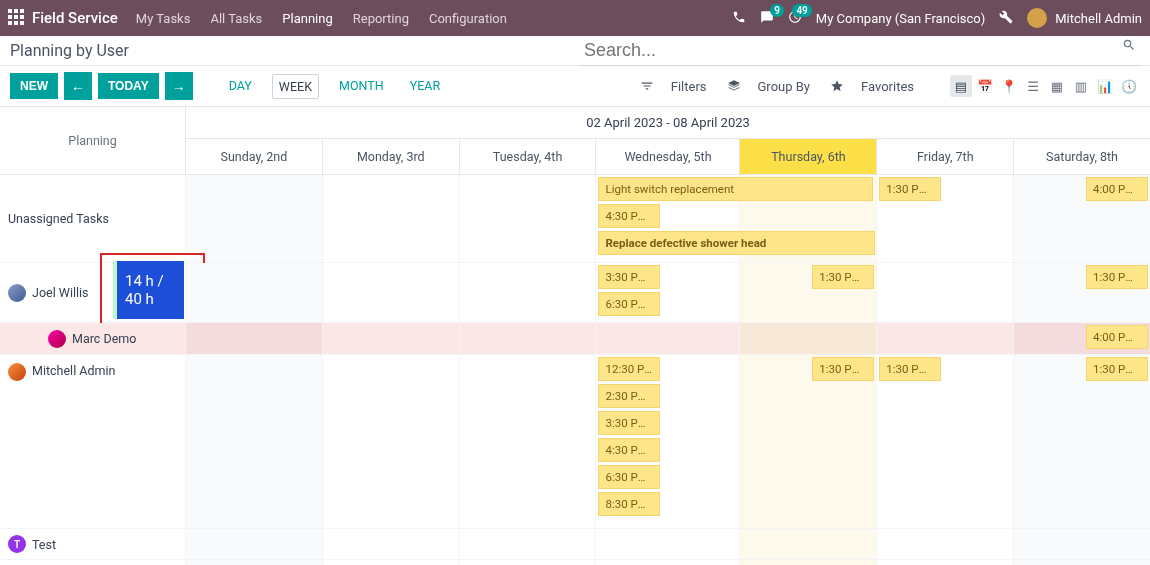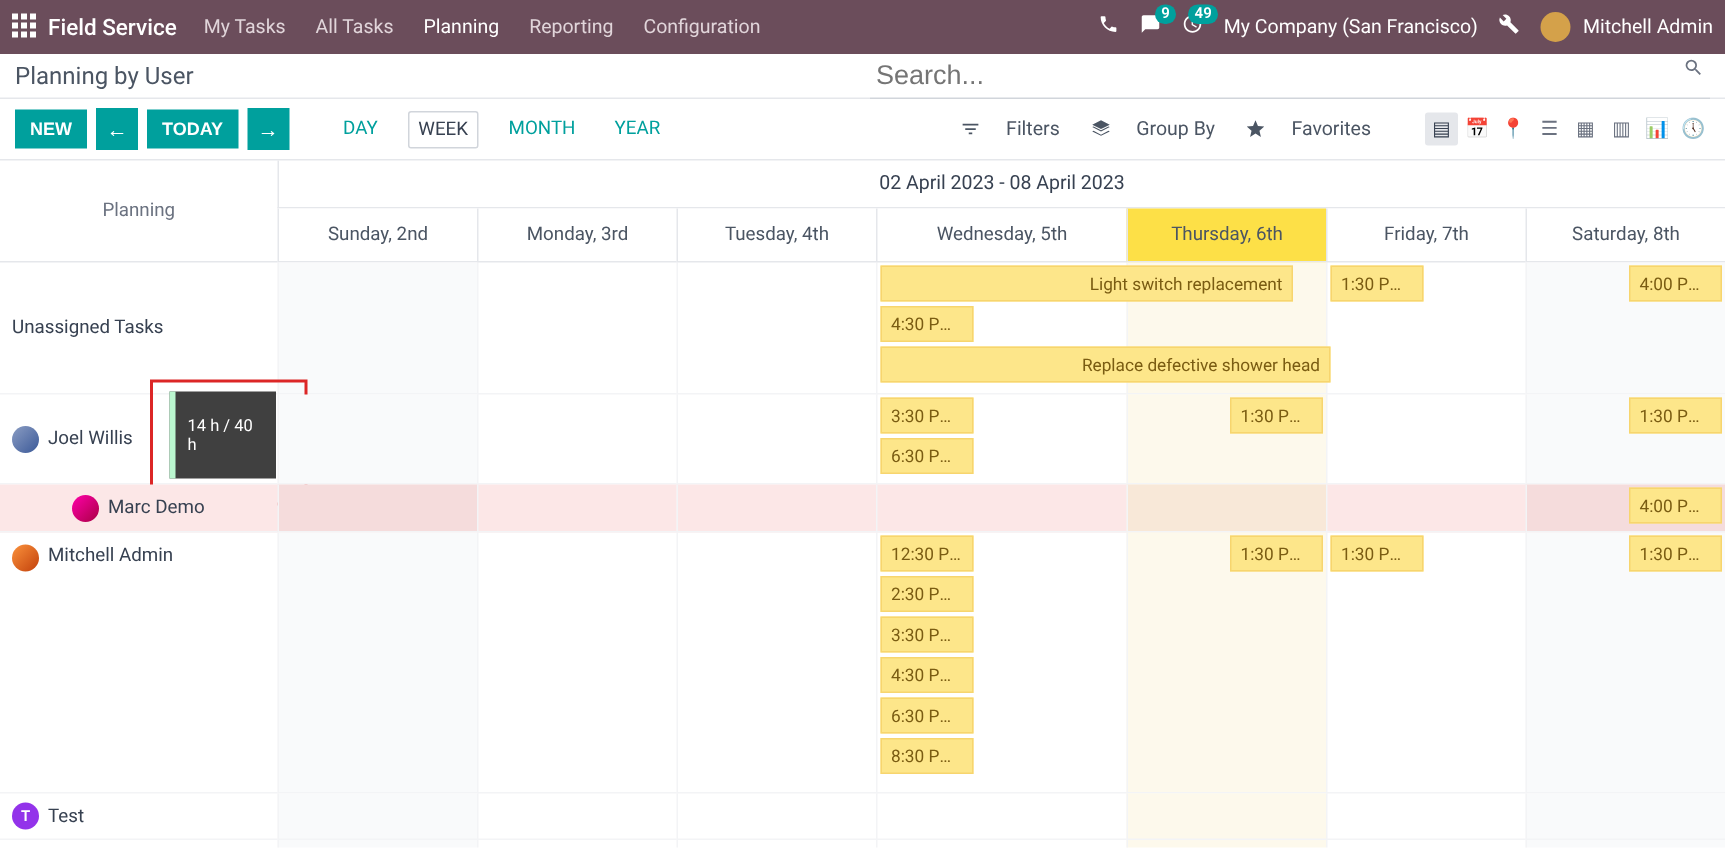--- a/index.html
+++ b/index.html
@@ -37,35 +37,35 @@
   .view-icon { width:22px; height:22px; display:flex; align-items:center; justify-content:center; color:#6b7280; cursor:pointer; border-radius:2px; font-size:13px;}
   .view-icon.active { background:#e5e7eb; color:#374151;}
   
   .gantt { display:grid; grid-template-columns: 185px repeat(7, 1fr); border-top:1px solid #e5e7eb;}
   .gantt-header { text-align:center; padding:10px 4px; font-size:12.5px; color:#4b5563; border-left:1px solid #e5e7eb; border-bottom:1px solid #e5e7eb; background:#fff;}
   .gantt-date-range { grid-column: 2 / -1; text-align:center; padding:8px; border-left:1px solid #e5e7eb; border-bottom:1px solid #e5e7eb; font-size:13px;}
   .planning-head { text-align:center; padding:8px; color:#6b7280; font-size:12.5px; border-bottom:1px solid #e5e7eb; grid-row: span 2; display:flex; align-items:center; justify-content:center;}
   .gantt-header.today { background:#fde047; }
   
   .row-label { padding:6px 8px; font-size:12.5px; display:flex; align-items:center; gap:6px; border-bottom:1px solid #f3f4f6; position:relative;}
-  .row-cell { border-left:1px solid #f3f4f6; border-bottom:1px solid #f3f4f6; position:relative; padding:2px;text-align:right;}
+  .row-cell { border-left:1px solid #f3f4f6; border-bottom:1px solid #f3f4f6; position:relative; padding:2px;}
   .row-cell.today { background:#fdf9ec; }
   .row-cell.weekend { background:#f9fafb; }
   
   .task { background:#fde68a; border:1px solid #f7d56e; color:#7a5c12; font-size:11.5px; padding:4px 6px; margin-bottom:3px; cursor:pointer; white-space:nowrap; overflow:hidden; text-overflow:ellipsis;}
   .task.span2 { margin-right:-138px; position:relative; z-index:1;}
   
   .user-avatar { width:18px; height:18px; border-radius:50%; flex-shrink:0;}
   .ua1 { background: linear-gradient(135deg,#8b9dc3,#3b5998);}
   .ua2 { background: linear-gradient(135deg,#f0a,#a04);}
   .ua3 { background: linear-gradient(135deg,#fb923c,#c2410c);}
   .ua4 { background: #9333ea; color:#fff; display:flex; align-items:center; justify-content:center; font-size:10px; font-weight:600;}
   
   .highlight-box { position:absolute; border:2px solid #dc2626; pointer-events:none; }
-  .capacity-badge { position:absolute; background:#404040; color:#fff; font-size:11px; padding:12px 8px; display:flex; align-items:center; justify-content:center; z-index:2; border-left:4px solid #bbf7d0;}
+  .capacity-badge { position:absolute; background:#1d4ed8; color:#fff; font-size:15px; padding:12px 8px; display:flex; align-items:center; justify-content:center; z-index:2; border-left:4px solid #bbf7d0;}
 
   svg.icon { width:14px; height:14px; fill:currentColor; }
 </style>
 </head>
 <body>
 
 <div class="topbar">
   <div class="apps-icon">
       <span></span>
       <span></span>
@@ -172,21 +172,21 @@
   <div class="gantt-header">Friday, 7th</div>
   <div class="gantt-header">Saturday, 8th</div>
 
   <div class="row-label" style="min-height:88px;">Unassigned Tasks</div>
   <div class="row-cell weekend"></div>
   <div class="row-cell"></div>
   <div class="row-cell"></div>
   <div class="row-cell">
     <div class="task span2" style="width:275px;">Light switch replacement</div>
     <div class="task" style="width:62px;">4:30 PM - ...</div>
-    <div class="task span2" style="width:300px;">Replace defective shower head</div>
+    <div class="task span2" style="width:277px;font-weight:bold;">Replace defective shower head</div>
   </div>
   <div class="row-cell today"></div>
   <div class="row-cell">
     <div class="task" style="width:62px;">1:30 PM - ...</div>
   </div>
   <div class="row-cell weekend">
     <div class="task" style="width:62px;margin-left:auto;">4:00 PM - ...</div>
   </div>
 
   <div class="row-label" style="min-height:60px;">

